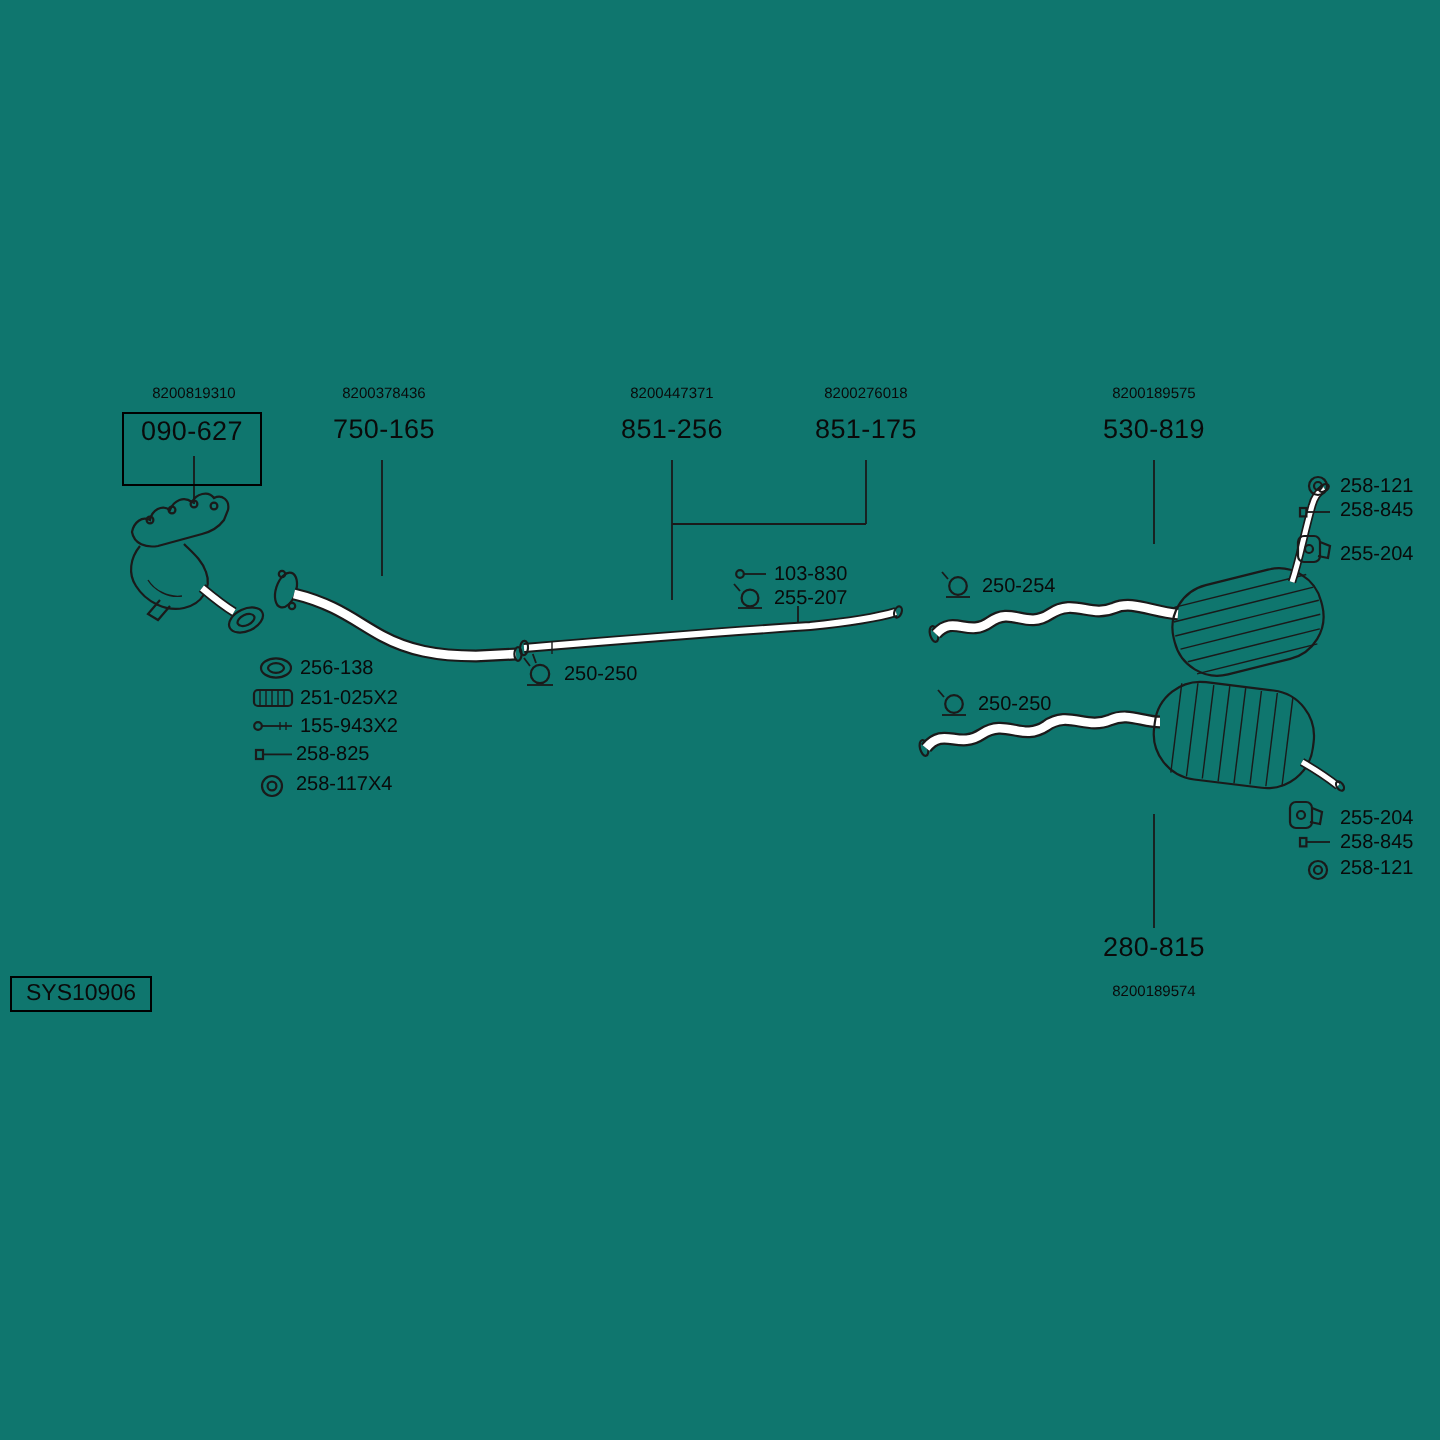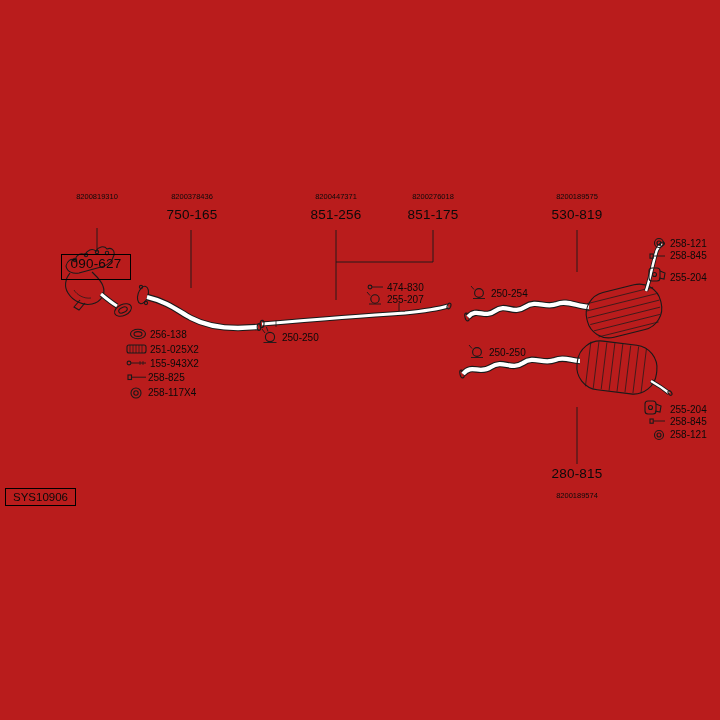--- a/index.html
+++ b/index.html
@@ -1,23 +1,23 @@
 <!DOCTYPE html>
 <html><head>
 <meta charset="utf-8">
 <style>
   * { margin:0; padding:0; box-sizing:border-box; }
   html,body { width:720px; height:720px; background:#ffffff; overflow:hidden;
               font-family:"Liberation Sans", sans-serif; }
-  .canvas { position:absolute; left:0; top:0; width:720px; height:720px; background:#b91c1c; }
+  .canvas { position:absolute; left:0; top:0; width:720px; height:720px; background:#0f766e; }
   .canvas svg { position:absolute; left:0; top:0; }
   .lbl { position:absolute; color:#0a0a0a; white-space:nowrap; }
   .ref  { font-size:7.5px;  text-align:center; }
   .part { font-size:13.5px; text-align:center; letter-spacing:0.2px; }
-  .boxed{ border:1.5px solid #000; height:26px; line-height:18px;margin-top:48px; }
+  .boxed{ border:1.5px solid #000; height:37px; line-height:18px; }
   .sm   { font-size:10px; }
   .sys  { font-size:11.5px; border:1.2px solid #000; padding:2px 7px; }
 
   
   .ln  { fill:none; stroke:#1a1a1a; stroke-width:1.1; }
   .lnT { fill:none; stroke:#1a1a1a; stroke-width:0.7; }
   .ld  { fill:none; stroke:#1a1a1a; stroke-width:0.9; }
   .to  { fill:none; stroke:#1a1a1a; stroke-width:6.5; }
   .ti  { fill:none; stroke:#ffffff; stroke-width:4.3; }
   .t2o { fill:none; stroke:#1a1a1a; stroke-width:5; }
@@ -211,21 +211,21 @@
   <span class="lbl part" style="left:540px;top:466px;width:74px">280-815</span>
   <span class="lbl ref" style="left:540px;top:491px;width:74px">8200189574</span>
 
   <span class="lbl sm" style="left:150px;top:329px">256-138</span>
   <span class="lbl sm" style="left:150px;top:344px">251-025X2</span>
   <span class="lbl sm" style="left:150px;top:358px">155-943X2</span>
   <span class="lbl sm" style="left:148px;top:372px">258-825</span>
   <span class="lbl sm" style="left:148px;top:387px">258-117X4</span>
 
   <span class="lbl sm" style="left:282px;top:332px">250-250</span>
-  <span class="lbl sm" style="left:387px;top:282px">474-830</span>
+  <span class="lbl sm" style="left:387px;top:282px">103-830</span>
   <span class="lbl sm" style="left:387px;top:294px">255-207</span>
 
   <span class="lbl sm" style="left:491px;top:288px">250-254</span>
   <span class="lbl sm" style="left:670px;top:238px">258-121</span>
   <span class="lbl sm" style="left:670px;top:250px">258-845</span>
   <span class="lbl sm" style="left:670px;top:272px">255-204</span>
 
   <span class="lbl sm" style="left:489px;top:347px">250-250</span>
   <span class="lbl sm" style="left:670px;top:404px">255-204</span>
   <span class="lbl sm" style="left:670px;top:416px">258-845</span>

